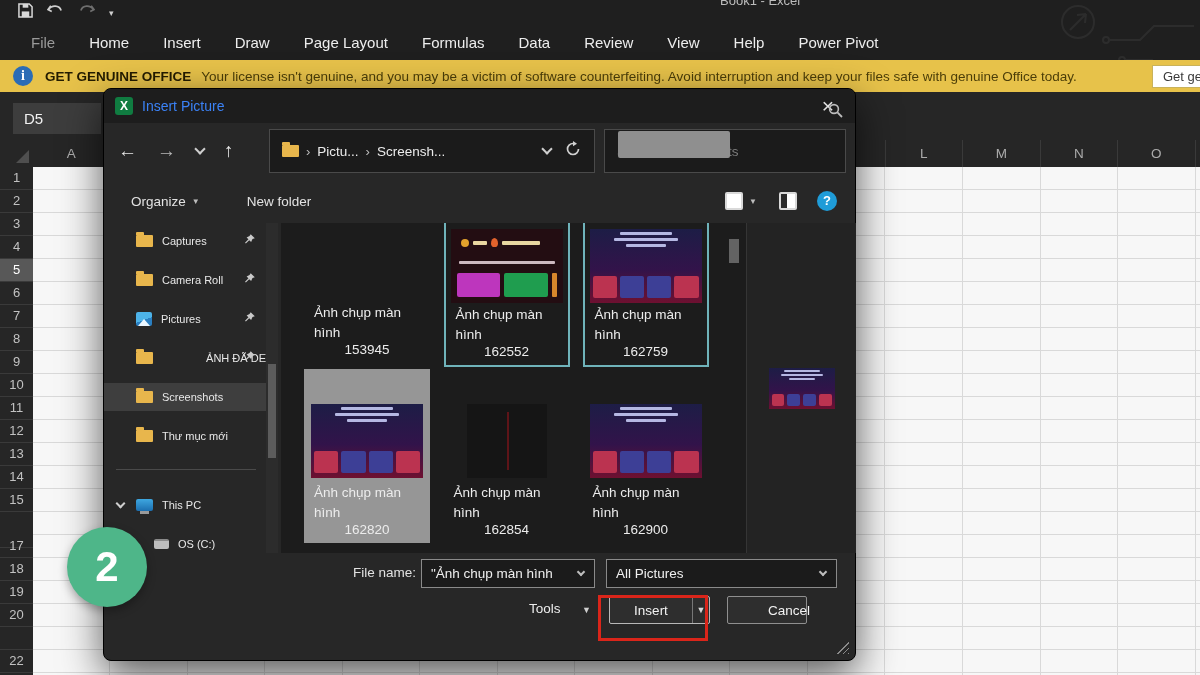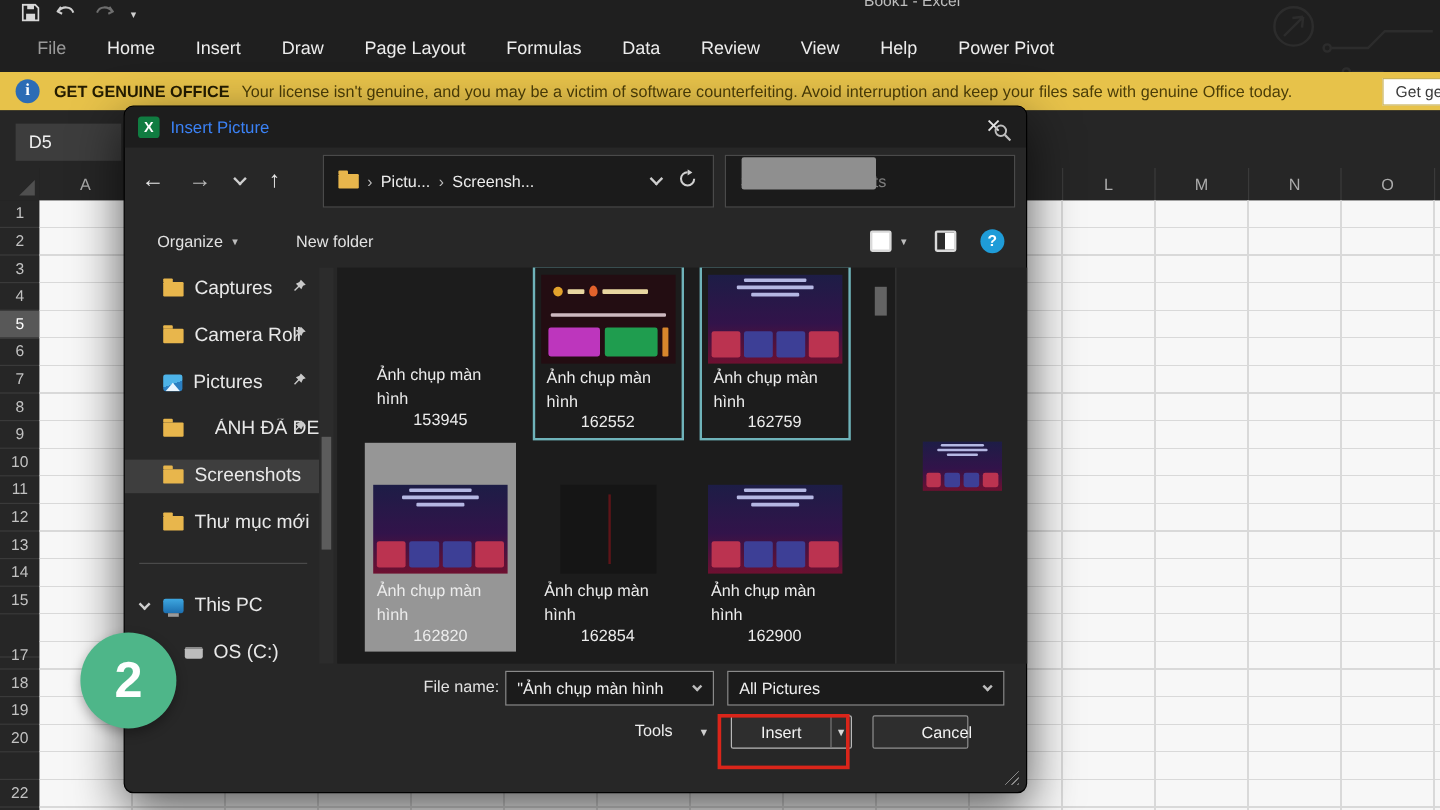--- a/index.html
+++ b/index.html
@@ -6,21 +6,21 @@
   html,body { width:1200px; height:675px; overflow:hidden; background:#111;
     font-family:"Liberation Sans","DejaVu Sans",sans-serif; }
   #screen { position:absolute; width:1200px; height:675px; background:#1f1f1f; overflow:hidden; }
 
   
   #qat { position:absolute; left:18px; top:-8px; height:26px; display:flex; gap:14px; align-items:flex-end; color:#d8d8d8; }
   #qat svg { display:block; }
   #win-title { position:absolute; left:720px; top:-7px; color:#bdbdbd; font-size:13px; }
   #watermark { position:absolute; right:0; top:0; opacity:.5; }
 
-  #ribbon-tabs { position:absolute; left:14px; top:22px; height:36px; display:flex; align-items:center; }
+  #ribbon-tabs { position:absolute; left:14px; top:34px; height:36px; display:flex; align-items:flex-start; }
   .rtab { color:#ededed; font-size:15px; padding:0 17px; cursor:default; }
   .rtab.filetab { color:#9a9a9a; }
   #tellme { position:absolute; left:850px; top:22px; height:36px; display:flex; align-items:center; gap:10px; color:#8f8f8f; font-size:15px; }
 
   #banner { position:absolute; left:0; top:60px; width:1200px; height:32px; background:#e7c24a; display:flex; align-items:center; }
   #banner-icon { width:20px; height:20px; border-radius:50%; background:#2b6cb5; color:#fff; margin-left:13px;
     font-family:"Liberation Serif","DejaVu Serif",serif; font-weight:bold; font-size:14px; text-align:center; line-height:20px; flex:none; }
   #banner-bold { font-weight:bold; color:#241c00; font-size:13.5px; margin-left:12px; white-space:nowrap; }
   #banner-msg { color:#4c3e08; font-size:13.5px; margin-left:10px; white-space:nowrap; }
   #banner-btn { position:absolute; right:-4px; top:5px; height:23px; background:#fff; border:1px solid #c9b25a;
@@ -80,21 +80,21 @@
   #neworder { color:#e2e2e2; font-size:13.5px; margin-left:47px; }
   .dd-arrow { color:#bdbdbd; font-size:8px; margin-left:6px; }
   .viewbox { width:18px; height:18px; border:2px solid #d9d9d9; border-radius:2px; background:#fff; }
   .viewbox.split { background:linear-gradient(to right,#2a2a2a 45%, #fff 45%); }
   #dlg-help { width:20px; height:20px; border-radius:50%; background:#1f9cd8; color:#fff; font-size:13px;
     font-weight:bold; text-align:center; line-height:20px; }
 
   #sidebar { position:absolute; left:0; top:134px; width:162px; height:330px; overflow:hidden; }
   .sb-item { position:absolute; left:0; width:162px; height:28px; display:flex; align-items:center; }
   .sb-item.sel { background:#3e3e3e; }
-  .sb-label { color:#e8e8e8; font-size:16px; margin-left:9px; white-space:nowrap; overflow:hidden; }
+  .sb-label { color:#e8e8e8; font-size:11px; margin-left:9px; white-space:nowrap; overflow:hidden; }
   .sb-icon-wrap { margin-left:32px; flex:none; display:flex; }
   .sb-item .pin { position:absolute; right:10px; }
   .sb-sep { position:absolute; left:12px; width:140px; border-top:1px solid #4a4a4a; }
   .ic-pictures { position:relative; width:16px; height:14px; border-radius:2px; overflow:hidden;
     background:linear-gradient(160deg,#4db3e8 55%,#2a7fc2 55%); flex:none; display:inline-block; }
   .ic-pictures:after { content:""; position:absolute; left:2px; bottom:0;
     border-left:6px solid transparent; border-right:6px solid transparent; border-bottom:7px solid #eaf6ff; }
   .ic-computer { position:relative; width:17px; height:12px; border-radius:2px;
     background:linear-gradient(180deg,#3ea7e0,#1c6fb0); flex:none; display:inline-block; }
   .ic-computer:after { content:""; position:absolute; left:4px; bottom:-3px; width:9px; height:3px; background:#9a9a9a; }

